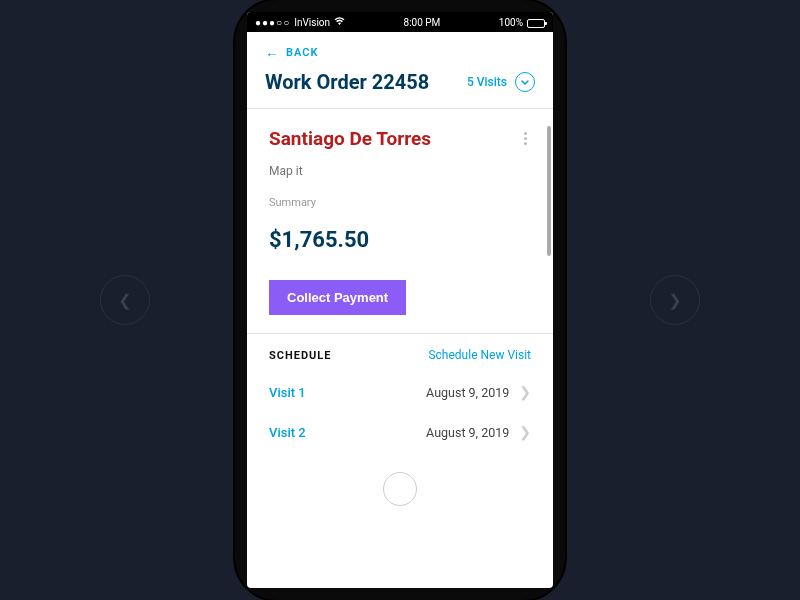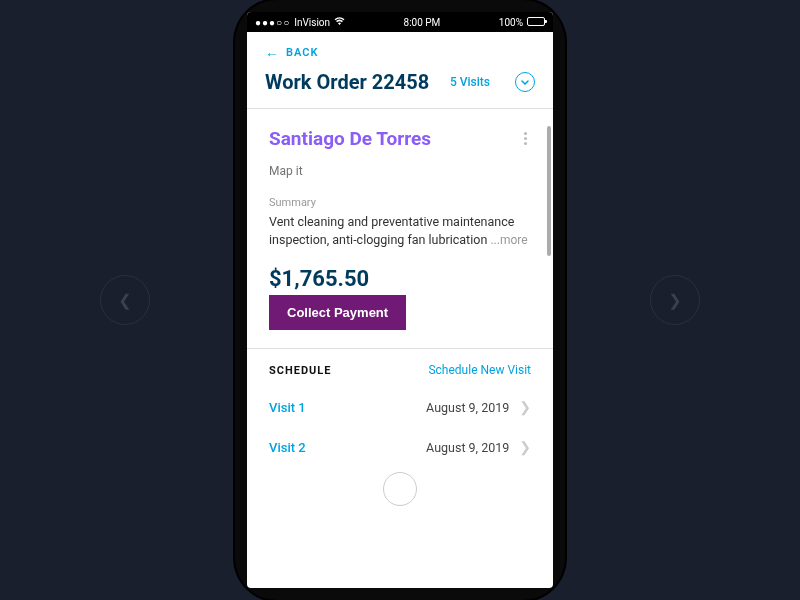--- a/index.html
+++ b/index.html
@@ -55,21 +55,21 @@
   color: #fff;
   height: 20px;
   font-size: 10px;
   display: flex;
   align-items: center;
   justify-content: space-between;
   padding: 0 8px;
 }
 .status-left { display: flex; align-items: center; gap: 4px; }
 .status-dots { letter-spacing: 1px; }
-.status-right { display: flex; align-items: flex-start; gap: 4px; }
+.status-right { display: flex; align-items: flex-end; gap: 4px; }
 .battery { width: 18px; height: 9px; border: 1px solid #fff; border-radius: 2px; position: relative; }
 .battery::after { content: ''; position: absolute; right: -3px; top: 2px; width: 2px; height: 3px; background: #fff; border-radius: 0 1px 1px 0; }
 .battery-fill { background: #fff; height: 100%; width: 100%; }
 
 .app-content {
   flex: 1;
   overflow: hidden;
   position: relative;
 }
 .scrollbar-vis {
@@ -101,21 +101,21 @@
   justify-content: space-between;
 }
 .page-title {
   font-size: 20px;
   font-weight: 700;
   color: #003a5d;
 }
 .visits-badge {
   display: flex;
   align-items: center;
-  gap: 25px;
+  gap: 8px;
   color: #00a3e0;
   font-size: 12px;
   font-weight: 500;
   cursor: pointer;
 }
 .chevron-circle {
   width: 20px;
   height: 20px;
   border: 1.5px solid #00a3e0;
   border-radius: 50%;
@@ -130,21 +130,21 @@
   padding: 18px 22px 18px;
 }
 .customer-row {
   display: flex;
   justify-content: space-between;
   align-items: center;
 }
 .customer-name {
   font-size: 19px;
   font-weight: 700;
-  color: #8b5cf6;
+  color: #b91c1c;
 }
 .kebab {
   display: flex;
   flex-direction: column;
   gap: 2px;
   padding: 4px;
   cursor: pointer;
 }
 .kebab span { width: 3px; height: 3px; background: #bbb; border-radius: 50%; }
 
@@ -176,22 +176,22 @@
 .more-link { color: #999; font-size: 12px; cursor: pointer; }
 
 .total-block { margin-top: 18px; }
 .total-amount {
   font-size: 22px;
   font-weight: 700;
   color: #003a5d;
   margin-top: 2px;
 }
 .collect-btn {
-  margin-top: 4px;
-  background: #701a75;
+  margin-top: 28px;
+  background: #8b5cf6;
   color: #fff;
   border: none;
   padding: 10px 18px;
   font-size: 13px;
   font-weight: 600;
   cursor: pointer;
 }
 
 .touch-indicator {
   position: absolute;
@@ -309,23 +309,20 @@
             <span></span>
           </div>
         </div>
 
         <div class="address-block">
           <div class="map-link">Map it</div>
         </div>
 
         <div class="summary-block">
           <div class="mini-label">Summary</div>
-          <div class="summary-text">
-            <span>Vent cleaning and preventative maintenance inspection, anti-clogging fan lubrication </span><span class="more-link">...more</span>
-          </div>
         </div>
 
         <div class="total-block">
           <div class="total-amount">$1,765.50</div>
           <button class="collect-btn">Collect Payment</button>
         </div>
       </div>
 
       <div class="divider"></div>
 

